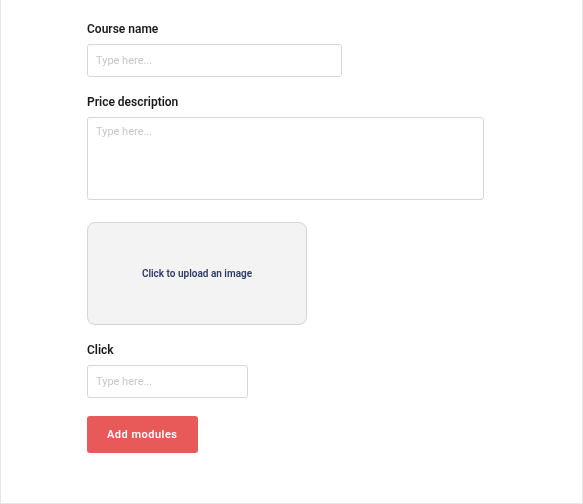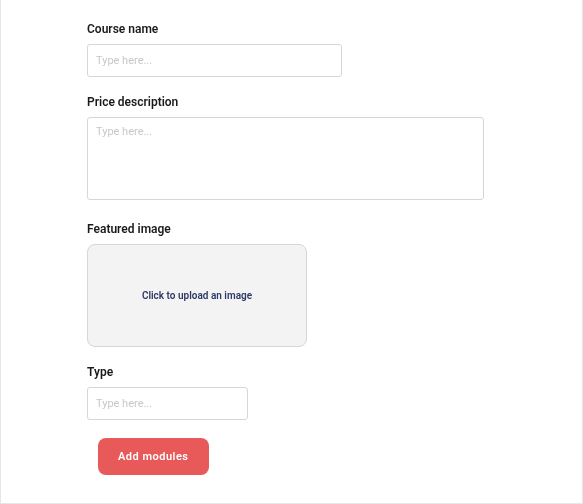--- a/index.html
+++ b/index.html
@@ -79,52 +79,50 @@
       color: #333;
       font-family: inherit;
     }
     .price-input::placeholder {
       color: #c7c7c7;
     }
     .add-btn {
       background: #e85a5a;
       color: #ffffff;
       border: none;
-      border-radius: 8px;
+      border-radius: 3px;
       font-size: 11px;
       font-weight: 600;
       letter-spacing: 0.5px;
       padding: 12px 20px;
       cursor: pointer;
       font-family: inherit;
-      margin-left: 11px;
     }
   </style>
 </head>
 <body>
 
 <div class="page">
 
   <div class="field">
     <label class="label">Course name</label>
     <input type="text" class="text-input" placeholder="Type here..." style="">
   </div>
 
   <div class="field">
     <label class="label">Price description</label>
     <textarea class="textarea" placeholder="Type here..." style=""></textarea>
   </div>
 
   <div class="field">
-    <label class="label">Featured image</label>
     <div class="upload-box">
       <span class="upload-text">Click to upload an image</span>
     </div>
   </div>
 
   <div class="field">
-    <label class="label">Type</label>
+    <label class="label">Click</label>
     <input type="text" class="price-input" placeholder="Type here..." style="">
   </div>
 
   <button class="add-btn">Add modules</button>
 
 </div>
 
 </body></html>

